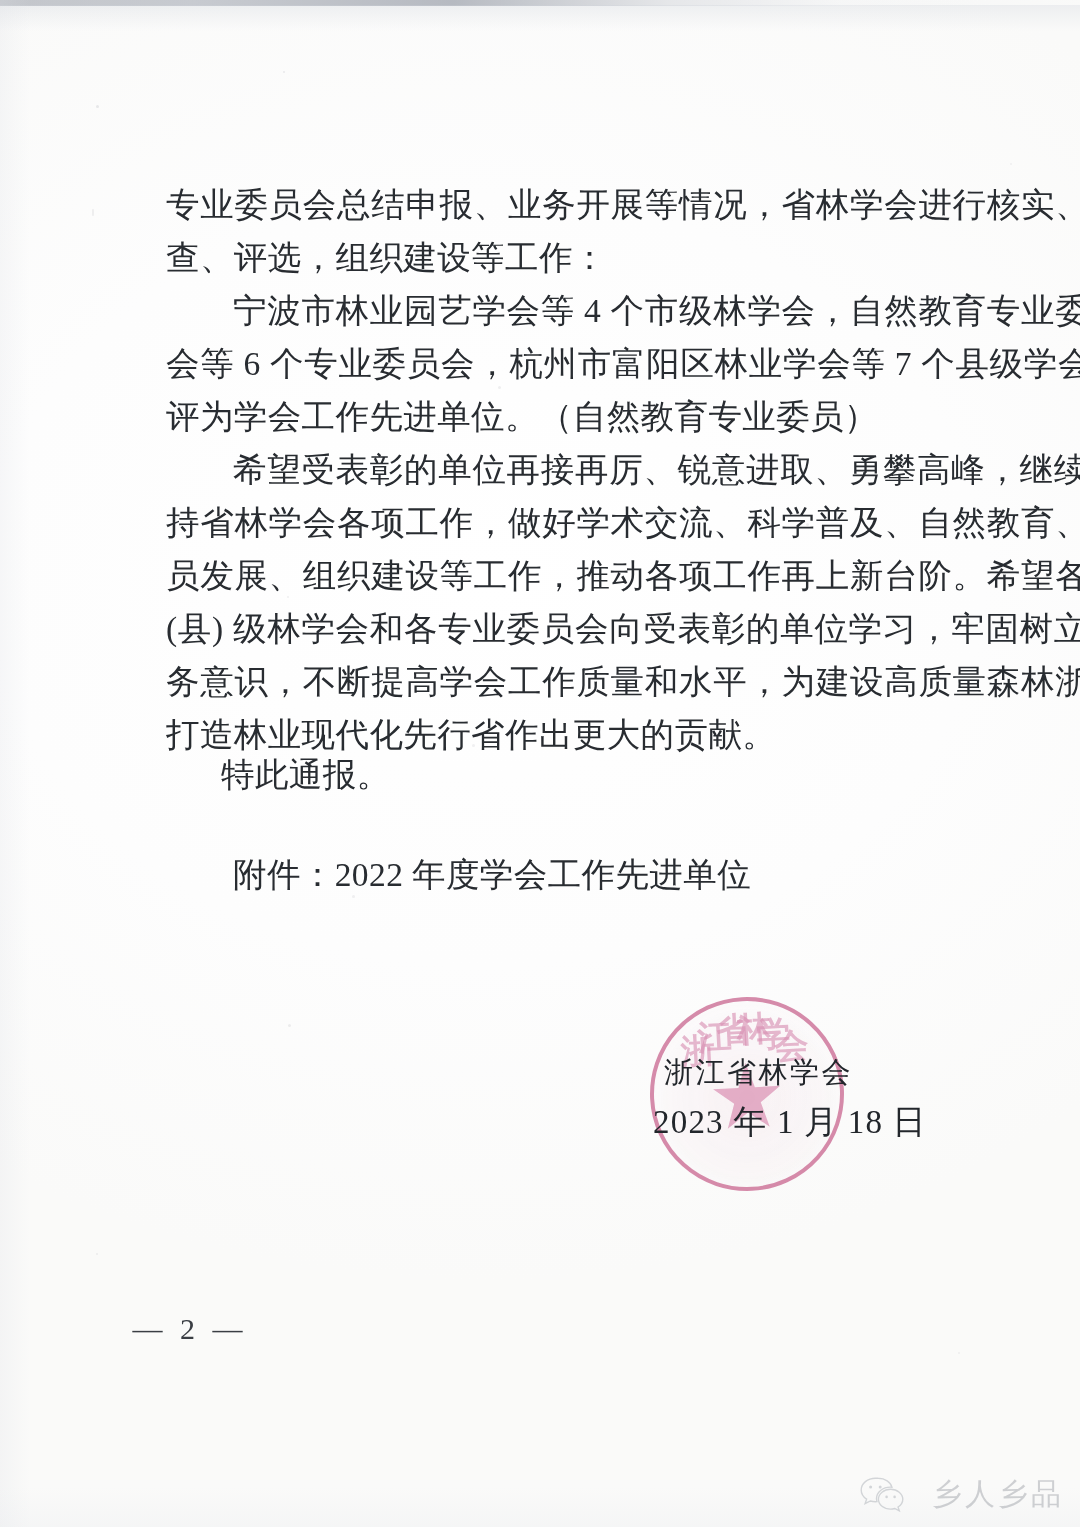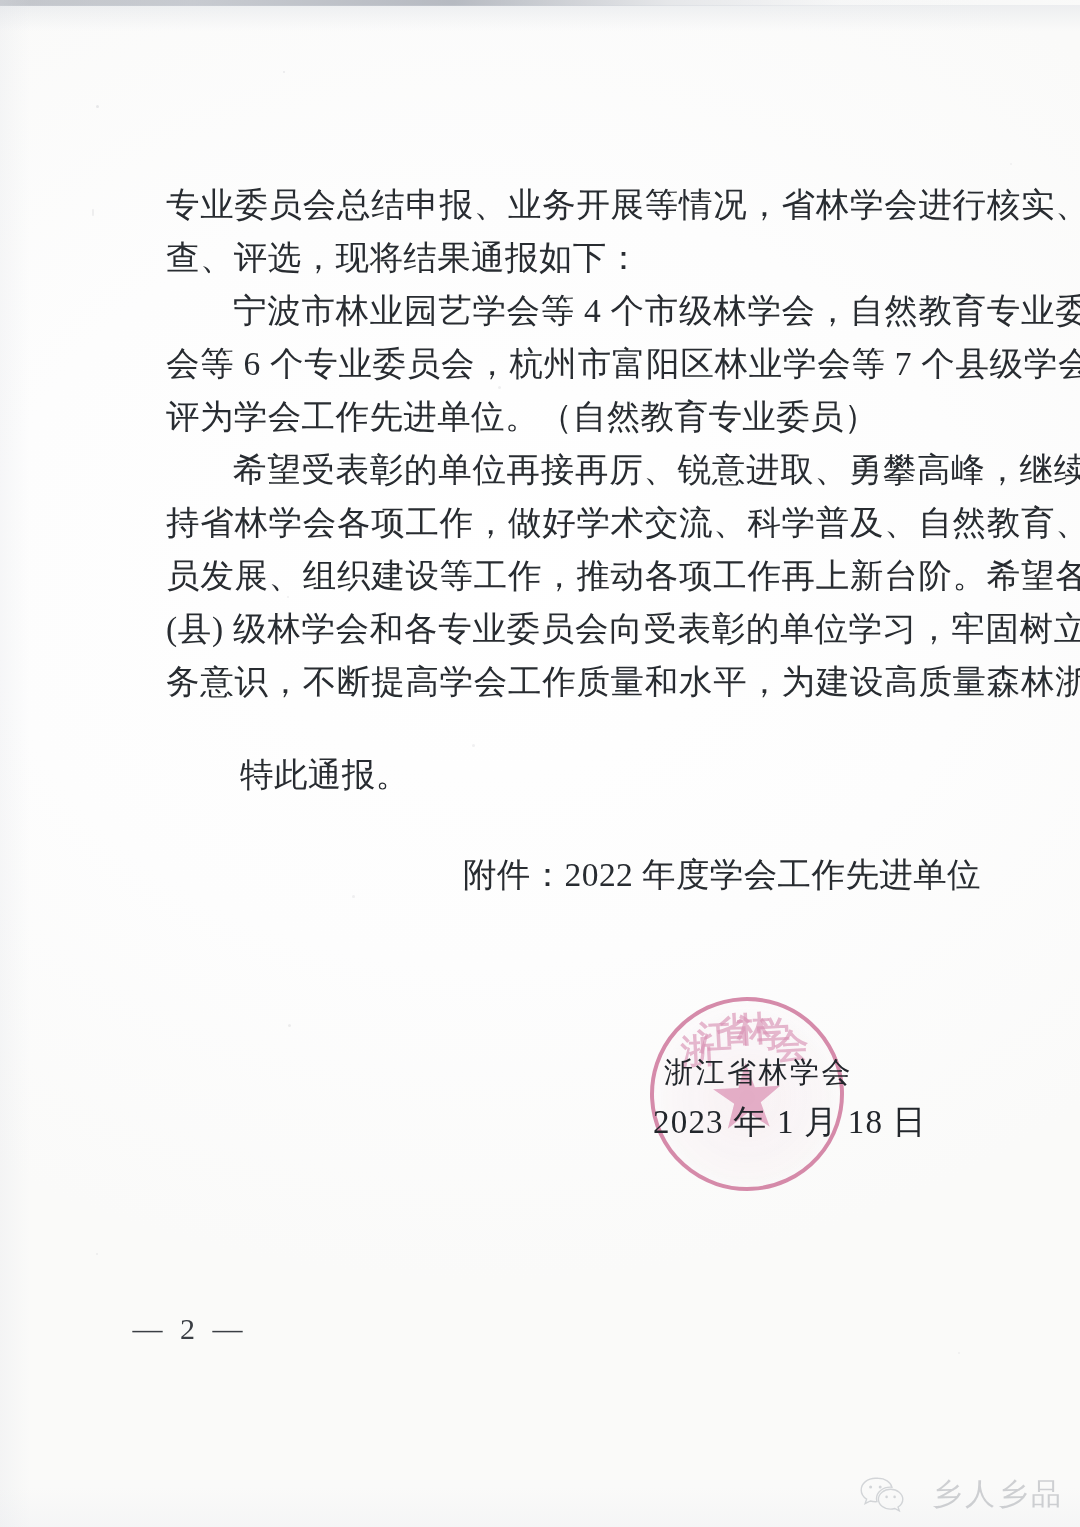--- a/index.html
+++ b/index.html
@@ -87,31 +87,30 @@
   }
 
   
   .text-line.full {
     letter-spacing: 0.7px;
   }
 
   
   .closing {
     position: absolute;
-    left: 173px;
+    left: 154px;
     top: 748px;
     width: 815px;
   }
 
   .attach-block {
     position: absolute;
     left: 166px;
     top: 848px;
     width: 815px;
-    text-align: right;
   }
 
   
   .sign-area {
     position: absolute;
     left: 620px;
     top: 975px;
     width: 340px;
     height: 240px;
   }
@@ -250,31 +249,32 @@
   <div class="speck" style="left:287px; top:596px;  width:2px;  height:2px;  opacity:.35;"></div>
   <div class="speck" style="left:472px; top:744px;  width:3px;  height:3px;  opacity:.35;"></div>
   <div class="speck" style="left:352px; top:895px;  width:3px;  height:3px;  opacity:.35;"></div>
   <div class="speck" style="left:96px;  top:1253px; width:2px;  height:2px;  opacity:.35;"></div>
   <div class="speck" style="left:1010px;top:163px;  width:2px;  height:2px;  opacity:.30;"></div>
   <div class="speck" style="left:958px; top:1352px; width:2px;  height:2px;  opacity:.30;"></div>
 
   <div class="doc-body">
 
     <div class="text-line full">专业委员会总结申报、业务开展等情况，省林学会进行核实、审</div>
-    <div class="text-line">查、评选，现将结果通报如下：</div>
+    <div class="text-line">查、评选，组织建设等工作：</div>
 
     <div class="text-line indent full">宁波市林业园艺学会等 4 个市级林学会，自然教育专业委员</div>
     <div class="text-line full">会等 6 个专业委员会，杭州市富阳区林业学会等 7 个县级学会被</div>
     <div class="text-line">评为学会工作先进单位。（自然教育专业委员）</div>
 
     <div class="text-line indent full">希望受表彰的单位再接再厉、锐意进取、勇攀高峰，继续支</div>
     <div class="text-line full">持省林学会各项工作，做好学术交流、科学普及、自然教育、会</div>
     <div class="text-line full">员发展、组织建设等工作，推动各项工作再上新台阶。希望各市</div>
     <div class="text-line full">(县) 级林学会和各专业委员会向受表彰的单位学习，牢固树立服</div>
     <div class="text-line full">务意识，不断提高学会工作质量和水平，为建设高质量森林浙江、</div>
+    <div class="text-line">打造林业现代化先行省作出更大的贡献。</div>
 
   </div>
 
   <div class="closing">
     <div class="text-line indent">特此通报。</div>
   </div>
 
   <div class="attach-block">
     <div class="text-line indent">附件：2022 年度学会工作先进单位</div>
   </div>

